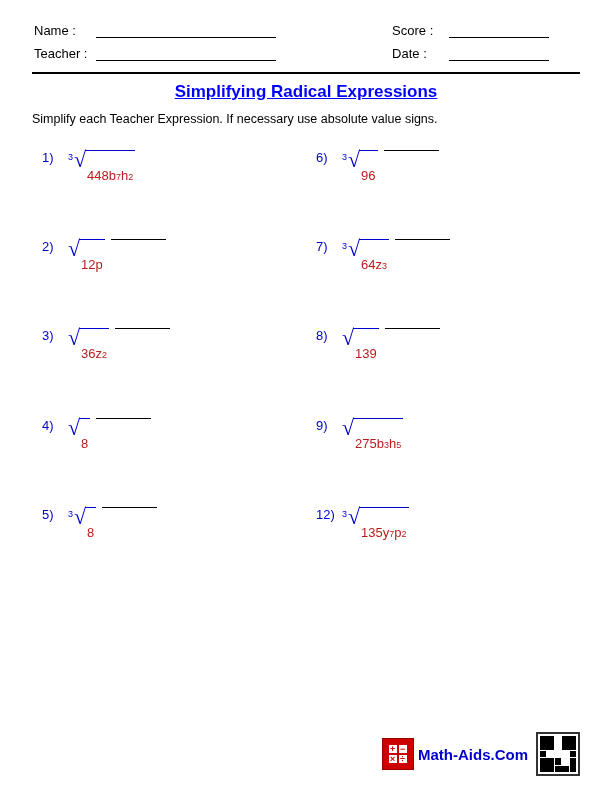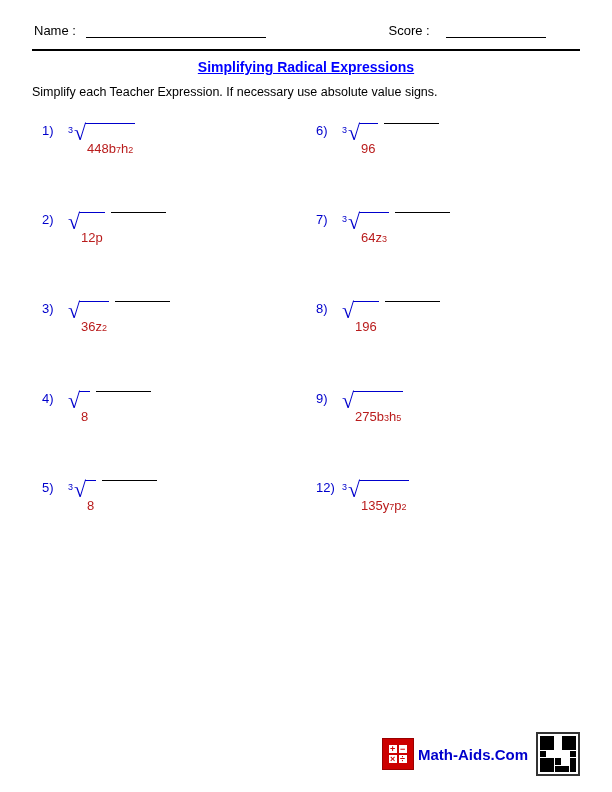--- a/index.html
+++ b/index.html
@@ -41,21 +41,21 @@
     .date-line { width: 100px; }
 
     .divider {
       border: none;
       border-top: 2px solid #000;
       margin: 6px 0 8px 0;
     }
 
     .worksheet-title {
       text-align: center;
-      font-size: 14px;
+      font-size: 17px;
       font-weight: bold;
       color: #00f;
       margin-bottom: 10px;
       text-decoration: underline;
     }
 
     .instructions {
       font-size: 12.5px;
       margin-bottom: 14px;
       color: #000;
@@ -172,20 +172,31 @@
       <td style="width:50px;">Name :</td>
       <td>
         <span class="header-line name-line"></span>
       </td>
       <td style="width:60px;"></td>
       <td style="width:55px;">Score :</td>
       <td>
         <span class="header-line score-line"></span>
       </td>
     </tr>
+    <tr>
+      <td style="width:60px;">Teacher :</td>
+      <td>
+        <span class="header-line teacher-line"></span>
+      </td>
+      <td></td>
+      <td>Date :</td>
+      <td>
+        <span class="header-line date-line"></span>
+      </td>
+    </tr>
   </tbody>
     </table>
 
   <hr class="divider">
 
   <div class="worksheet-title">Simplifying Radical Expressions</div>
 
   <div class="instructions">Simplify each Teacher Expression. If necessary use absolute value signs.</div>
 
   <div class="problems-grid">
@@ -245,21 +256,21 @@
         </span>
       </span>
       <span class="answer-line"></span>
     </div>
 
     <div class="problem-cell">
       <span class="problem-number">8)</span>
       <span class="expr">
         <span class="radical-wrap">
           <span class="radical-symbol">√</span>
-          <span class="radical-content">196</span>
+          <span class="radical-content">139</span>
         </span>
       </span>
       <span class="answer-line"></span>
     </div>
 
     <div class="problem-cell">
       <span class="problem-number">4)</span>
       <span class="expr">
         <span class="radical-wrap">
           <span class="radical-symbol">√</span>

